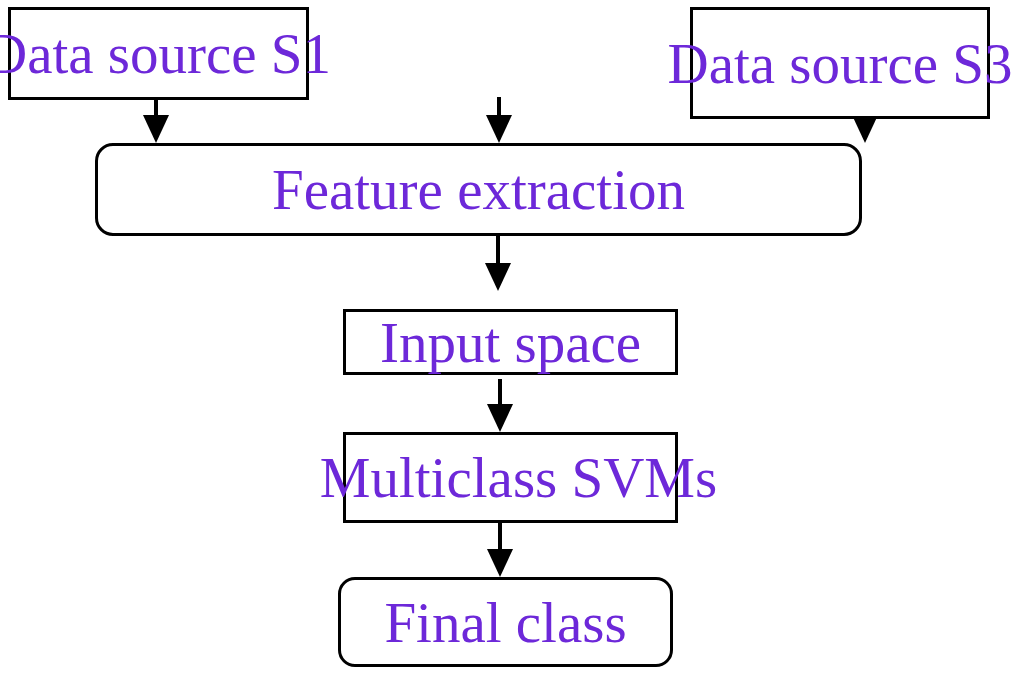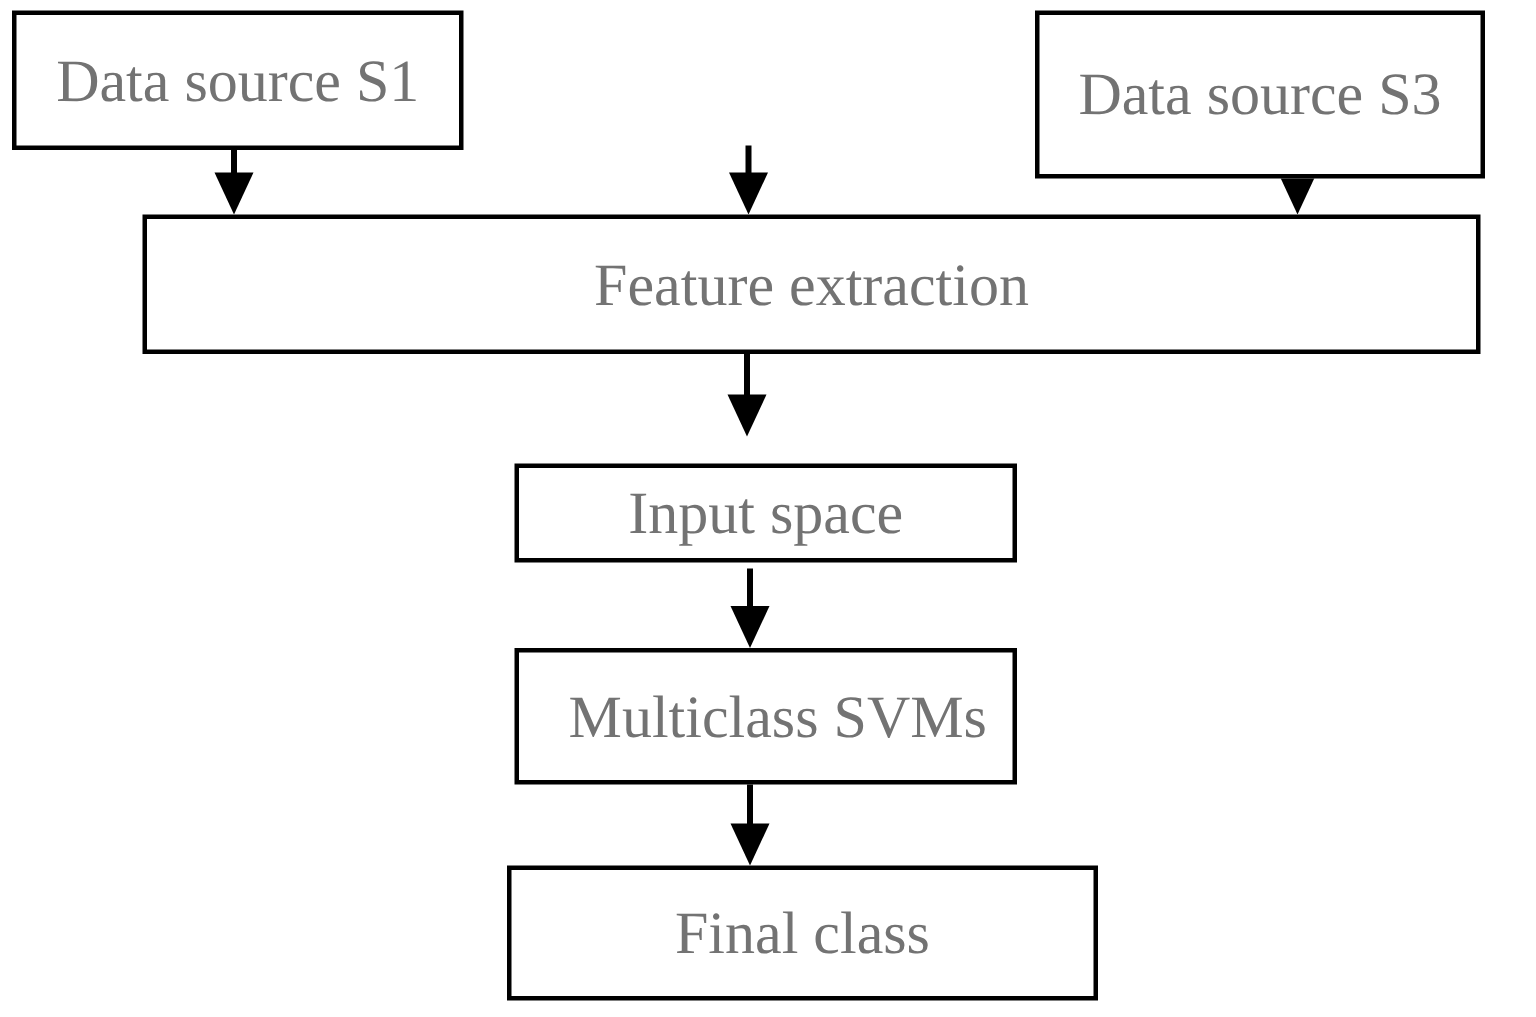--- a/index.html
+++ b/index.html
@@ -22,32 +22,32 @@
     height: 678px;
   }
   .node {
     position: absolute;
     box-sizing: border-box;
     border: 3px solid #000000;
     background: #ffffff;
     display: flex;
     align-items: center;
     justify-content: center;
-    font-size: 40px;
+    font-size: 57px;
     line-height: 1;
-    color: #737373;
+    color: #6d28d9;
     white-space: nowrap;
   }
   #n-s1  { left: 8px;   top: 7px;   width: 301px; height: 93px; }
   #n-s2  { left: 361px; top: 7px;   width: 299px; height: 93px; }
   #n-s3  { left: 690px; top: 7px;   width: 300px; height: 112px; }
-  #n-fe  { left: 95px;  top: 143px; width: 892px; height: 93px; }
+  #n-fe  { left: 95px;  top: 143px; width: 767px; height: 93px; border-radius: 18px; }
   #n-is  { left: 343px; top: 309px; width: 335px; height: 66px; }
   #n-svm { left: 343px; top: 432px; width: 335px; height: 91px; padding-left: 16px; }
-  #n-fc  { left: 338px; top: 577px; width: 394px; height: 90px; }
+  #n-fc  { left: 338px; top: 577px; width: 335px; height: 90px; border-radius: 17px; }
   svg.arrows {
     position: absolute;
     left: 0;
     top: 0;
     pointer-events: none;
   }
 </style>
 </head>
 <body>
 

